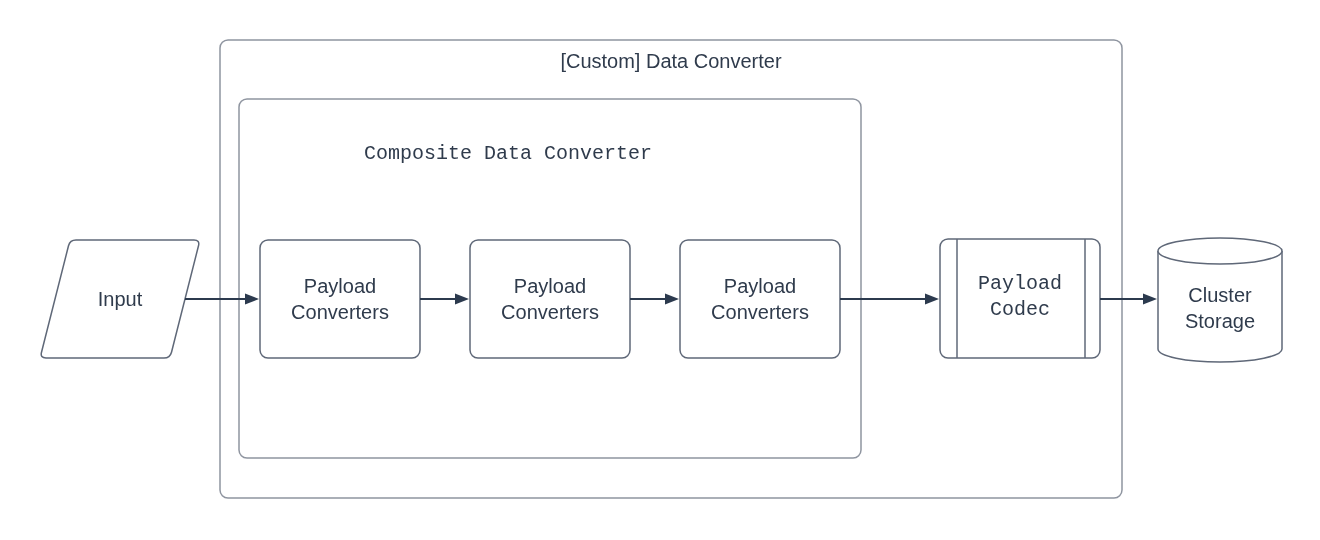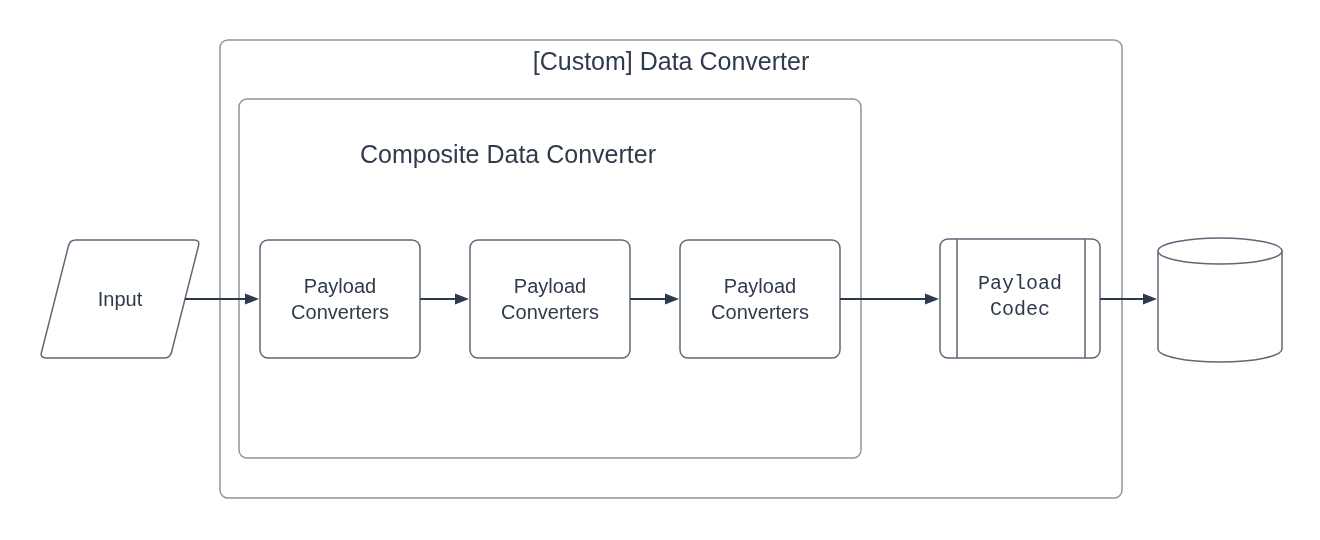--- a/index.html
+++ b/index.html
@@ -29,21 +29,21 @@
     line-height: 26px;
     text-align: center;
     color: #2f3b4c;
     white-space: normal;
   }
   .label.center {
     transform: translate(-50%, -50%);
   }
   .container-title {
     position: absolute;
-    font-size: 25px;
+    font-size: 20px;
     line-height: 24px;
     text-align: center;
     color: #2f3b4c;
   }
 </style>
 </head>
 <body>
 
 <div class="canvas">
 
@@ -89,26 +89,27 @@
     </g>
 
     <g>
       <line x1="1100" y1="299" x2="1144" y2="299" stroke="#2c3a4e" stroke-width="2"></line>
       <polygon points="1157,299 1143,293.5 1143,304.5" fill="#2c3a4e"></polygon>
     </g>
   </svg>
 
   <div class="container-title" style="left:220px; top:49px; width:902px;">[Custom] Data Converter</div>
 
-  <div class="container-title" style="left:239px; top:142px; width:538px;">Composite Data Converter</div>
+  <div class="container-title" style="left:239px; top:142px; width:538px;font-family:Liberation Mono, monospace;">Composite Data Converter</div>
 
   <div class="label center" style="left:120px; top:299px; width:110px;text-align:center;">Input</div>
 
   <div class="label center" style="left:340px; top:299px; width:116px;">Payload Converters</div>
 
   <div class="label center" style="left:550px; top:299px; width:116px;">Payload Converters</div>
 
   <div class="label center" style="left:760px; top:299px; width:116px;">Payload Converters</div>
 
   <div class="label center" style="left:1020px; top:297px; width:110px;font-family:Liberation Mono, monospace;">Payload Codec</div>
 
+  <div class="label center" style="left:1220px; top:308px; width:100px;">Cluster Storage</div>
 
 </div>
 
 </body></html>

